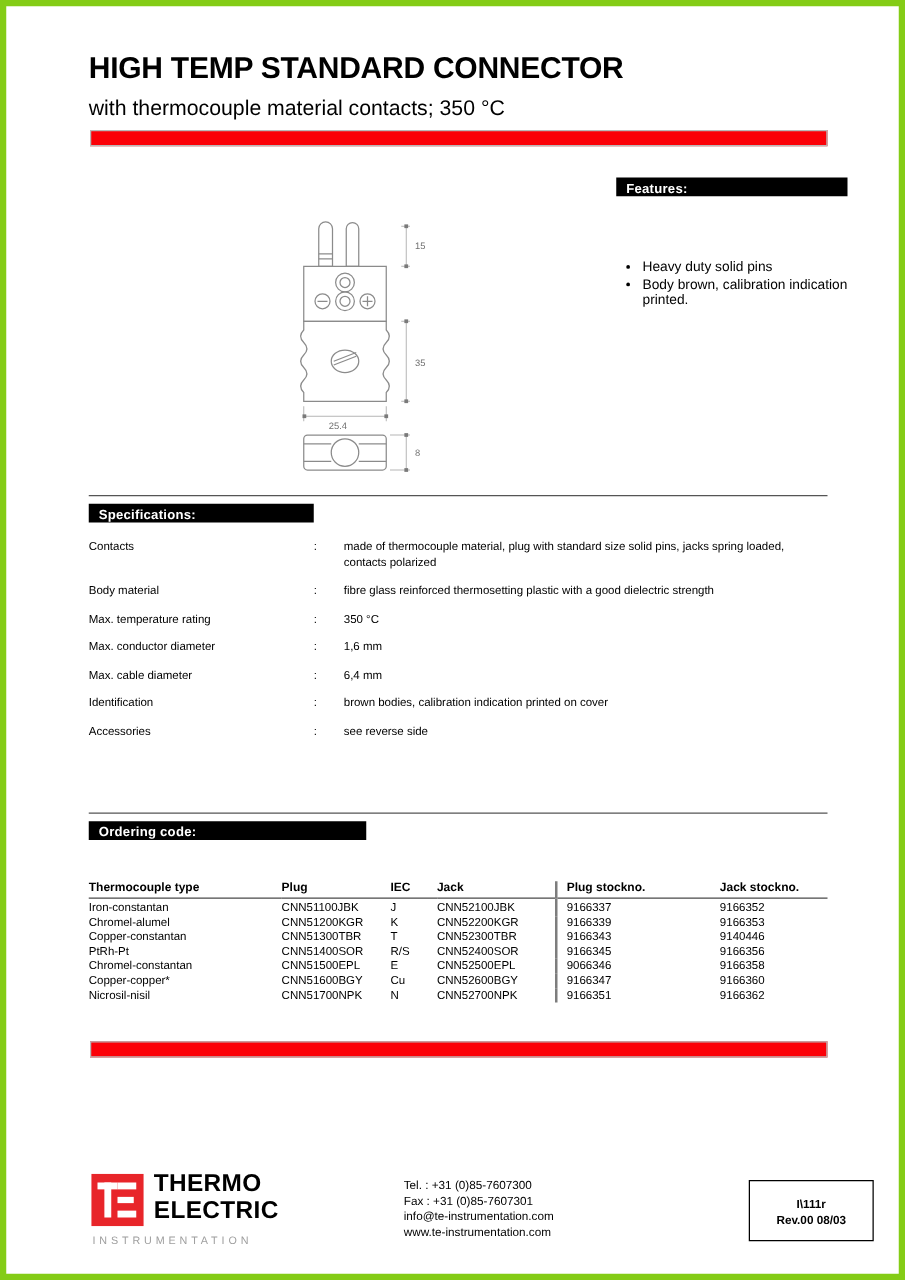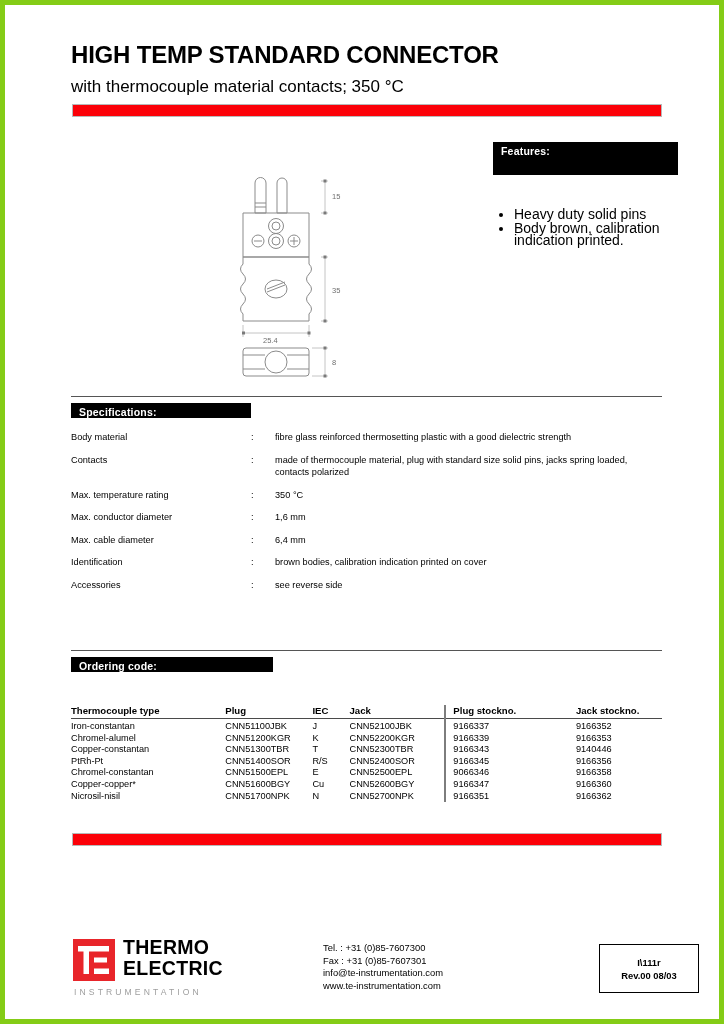--- a/index.html
+++ b/index.html
@@ -67,28 +67,28 @@
     background: #555555;
     height: 1px;
   }
 
   
   #features-box {
     position: absolute;
     left: 488px;
     top: 137px;
     width: 185px;
-    height: 33px;
+    height: 15px;
   }
   #features-list {
     position: absolute;
     left: 495px;
     top: 203px;
     width: 180px;
-    font-size: 14px;
+    font-size: 11px;
     line-height: 12.5px;
     margin: 0;
     padding: 0 0 0 14px;
   }
   #features-list li { margin: 0 0 1px 0; }
 
   
   #drawing {
     position: absolute;
     left: 228px;
@@ -120,21 +120,21 @@
   }
   #spec-table td.k { width: 180px; }
   #spec-table td.c { width: 24px; }
   #spec-table td.v { width: 387px; }
 
   
   #order-hairline { left: 66px; top: 645px; width: 591px; }
   #order-box {
     left: 66px;
     top: 652px;
-    width: 202px;
+    width: 222px;
     height: 15px;
   }
   #order-table {
     position: absolute;
     left: 66px;
     top: 700px;
     width: 591px;
     border-collapse: collapse;
     font-size: 9.2px;
   }
@@ -312,28 +312,28 @@
       </g>
       <text x="99" y="200" font-family="Liberation Sans, sans-serif" font-size="7.5" fill="#6f6f6f">8</text>
     </svg>
   </div>
 
   <div class="hairline" id="spec-hairline"></div>
   <div class="blackbar" id="spec-box">Specifications:</div>
   <table id="spec-table">
     <tbody>
       <tr>
+        <td class="k">Contacts</td>
+        <td class="c">:</td>
+        <td class="v">made of thermocouple material, plug with standard size solid pins, jacks spring loaded, contacts polarized</td>
+      </tr>
+      <tr>
         <td class="k">Body material</td>
         <td class="c">:</td>
         <td class="v">fibre glass reinforced thermosetting plastic with a good dielectric strength</td>
-      </tr>
-      <tr>
-        <td class="k">Contacts</td>
-        <td class="c">:</td>
-        <td class="v">made of thermocouple material, plug with standard size solid pins, jacks spring loaded, contacts polarized</td>
       </tr>
       <tr>
         <td class="k">Max. temperature rating</td>
         <td class="c">:</td>
         <td class="v">350 °C</td>
       </tr>
       <tr>
         <td class="k">Max. conductor diameter</td>
         <td class="c">:</td>
         <td class="v">1,6 mm</td>

